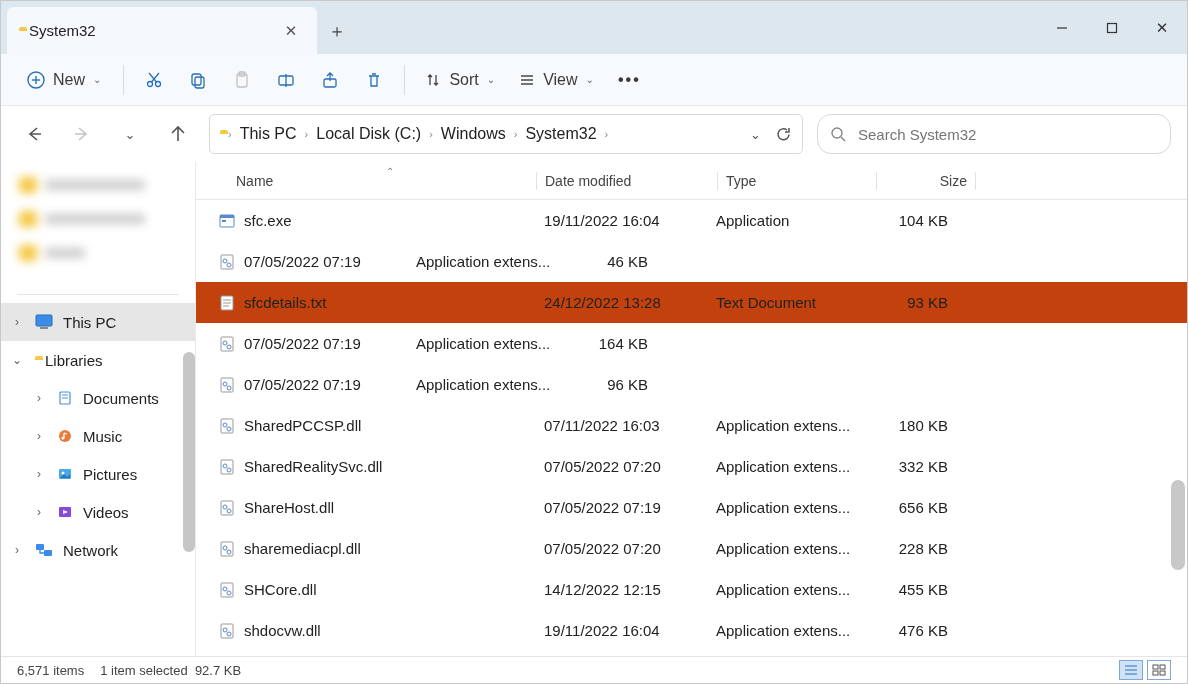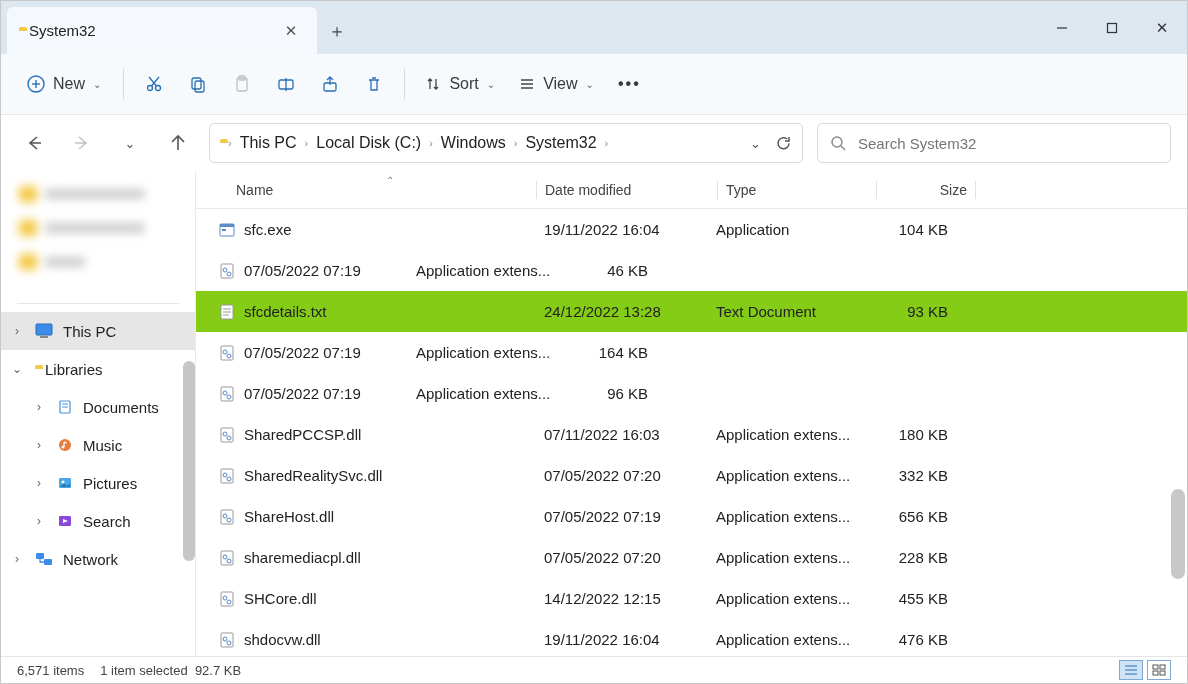--- a/index.html
+++ b/index.html
@@ -4,31 +4,31 @@
 <style>
 * { margin: 0; padding: 0; box-sizing: border-box; font-family: 'Segoe UI', Tahoma, sans-serif; }
 body { width: 1188px; height: 684px; background: #fff; overflow: hidden; display: flex; flex-direction: column; border: 1px solid #c8c8c8; }
 .titlebar { height: 53px; background: #dde7f0; display: flex; align-items: stretch; }
 .tab { width: 310px; background: #f5f9fd; margin: 6px 0 0 6px; border-radius: 6px 6px 0 0; display: flex; align-items: center; padding: 0 12px; gap: 10px; }
 .tab-close { margin-left: auto; width: 28px; height: 28px; display:flex; align-items:center; justify-content:center; font-size: 15px; color: #555; border-radius:4px; }
 .newtab { width: 40px; display:flex; align-items:center; justify-content:center; font-size:18px; color:#444; margin-top:6px; }
 .winctrl { margin-left:auto; display:flex; }
 .winctrl div { width:50px; display:flex; align-items:center; justify-content:center; color:#333; font-size:13px; }
 .winctrl .x { font-size:15px; }
-.toolbar { height: 61px; background:#f7fafd; display:flex; align-items:center; padding: 0 14px; gap: 4px; border-bottom:1px solid #e8e8e8; }
+.toolbar { height: 52px; background:#f7fafd; display:flex; align-items:center; padding: 0 14px; gap: 4px; border-bottom:1px solid #e8e8e8; }
 .tbtn { height: 40px; min-width:40px; display:flex; align-items:center; justify-content:center; gap:8px; padding:0 10px; border-radius:5px; color:#3a3a3a; }
 .newbtn { padding: 0 12px; }
 .vdiv { width:1px; height:30px; background:#d5dbe2; margin:0 6px; }
 .addressrow { height:56px; background:#fff; display:flex; align-items:center; padding: 0 16px; gap: 14px; }
 .navbtn { width:34px; height:34px; display:flex; align-items:center; justify-content:center; color:#555; border-radius:5px; }
 .addressbar { flex:1; height:40px; border:1px solid #d9d9d9; border-radius:5px; display:flex; align-items:center; padding:0 10px; gap:8px; color:#222; }
 .crumb { display:flex; align-items:center; gap:8px; }
 .chev { color:#888; font-size:11px; }
 .addr-right { margin-left:auto; display:flex; align-items:center; gap:14px; color:#555; }
-.searchbar { width:354px; height:40px; border:1px solid #d9d9d9; border-radius:5px; display:flex; align-items:center; padding:0 12px; gap:12px; color:#888; }
+.searchbar { width:354px; height:40px; border:1px solid #d9d9d9; border-radius:14px; display:flex; align-items:center; padding:0 12px; gap:12px; color:#888; }
 .searchbar input { border:none; outline:none; flex:1; font-size:15px; color:#555; background:transparent; }
 .content { flex:1; display:flex; min-height:0; }
 .leftcol { width:195px; border-right:1px solid #eaeaea; display:flex; flex-direction:column; padding-top:4px; position:relative; }
 .leftcol .blurred { height:120px; padding: 8px 18px; display:flex; flex-direction:column; gap:12px; }
 .blurred .blob { height:22px; border-radius:4px; filter: blur(5px); display:flex; align-items:center; gap:8px; }
 .blob .sq { width:18px; height:16px; background:#f5c945; border-radius:2px; }
 .blob .ln { flex:1; height:10px; background:#ccc; border-radius:3px; max-width:100px; }
 .leftcol .divider { height:1px; background:#e4e4e4; margin:8px 16px; }
 .navitem { height:38px; display:flex; align-items:center; padding:0 8px; gap:10px; font-size:15px; color:#222; }
 .navitem .exp { width:16px; text-align:center; color:#666; font-size:12px; }
@@ -39,21 +39,21 @@
 .colheader { height:38px; display:flex; align-items:center; border-bottom:1px solid #e8e8e8; font-size:14px; color:#444; padding-left:20px; position:relative; }
 .col-icon{ width:20px; }
 .col-name{ flex:0 0 300px; display:flex; align-items:center; gap:8px; }
 .col-date{ flex:0 0 172px; }
 .col-type{ flex:0 0 150px; }
 .col-size{ flex:0 0 90px; text-align:right; padding-right:8px; }
 .sortarrow { font-size:10px; color:#777; position:absolute; left:190px; top:4px; }
 .vline { width:1px; height:18px; background:#e2e2e2; margin:0 8px 0 0; }
 .filelist { flex:1; overflow:hidden; position:relative; }
 .filerow { height:41px; display:flex; align-items:center; padding-left:20px; font-size:15px; color:#222; }
-.filerow.sel { background:#84cc16; }
+.filerow.sel { background:#c2410c; }
 .ficon { width:22px; height:22px; margin-right:6px; display:flex; align-items:center; justify-content:center; }
 .statusbar { height:27px; border-top:1px solid #e5e5e5; display:flex; align-items:center; padding:0 16px; font-size:13px; color:#444; gap:16px; }
 .statusbar .viewbtns { margin-left:auto; display:flex; gap:4px; }
 .viewbtns div { width:24px; height:20px; border:1px solid #7fa8d6; display:flex; align-items:center; justify-content:center; font-size:12px; }
 .viewbtns div.active { background:#cfe3f6; }
 .mainscroll { position:absolute; right:2px; top:280px; width:14px; height:90px; background:#c8c8c8; border-radius:7px; }
 .iconfolder { width:18px; height:14px; background:linear-gradient(#ffe08a,#f5c945); border-radius:2px; position:relative; }
 .iconfolder:before { content:''; position:absolute; top:-4px; left:0; width:8px; height:4px; background:#f5c945; border-radius:2px 2px 0 0; }
 svg { display:block; }
 </style>
@@ -260,21 +260,21 @@
           <path d="M3 12 L7 8 L10 11 L13 8 L13 12 Z" fill="#2a78b8"></path>
         </svg>
       <span>Pictures</span>
     </div>
     <div class="navitem sub">
       <span class="exp">›</span>
       <svg width="16" height="16">
           <rect x="2" y="3" width="12" height="10" rx="1" fill="#8a4ad9"></rect>
           <path d="M6 6 L11 8 L6 10 Z" fill="#fff"></path>
         </svg>
-      <span>Search</span>
+      <span>Videos</span>
     </div>
     <div class="navitem">
       <span class="exp">›</span>
       <svg width="18" height="16">
           <rect x="1" y="2" width="8" height="6" rx="1" fill="#3b8be8"></rect>
           <rect x="9" y="8" width="8" height="6" rx="1" fill="#3b8be8"></rect>
           <path d="M5 8 L5 11 L9 11" stroke="#3b8be8" fill="none" stroke-width="1.3"></path>
         </svg>
       <span>Network</span>
     </div>

